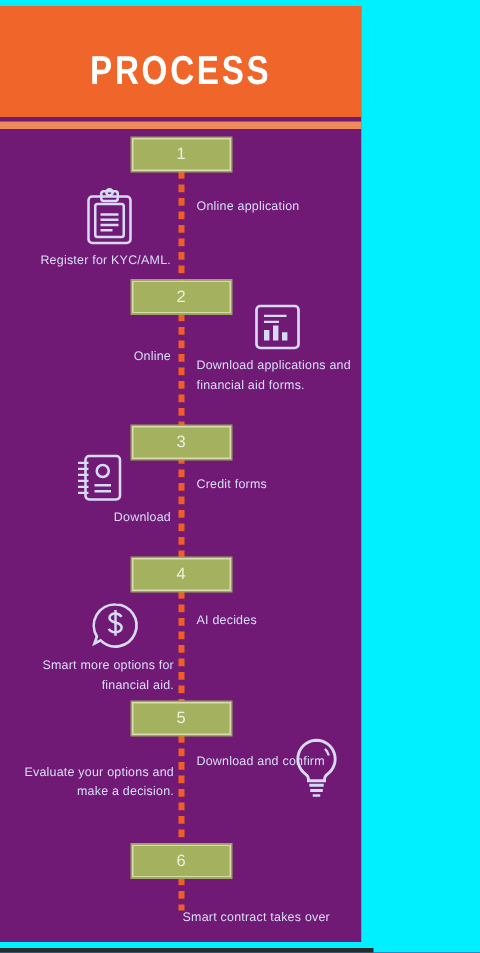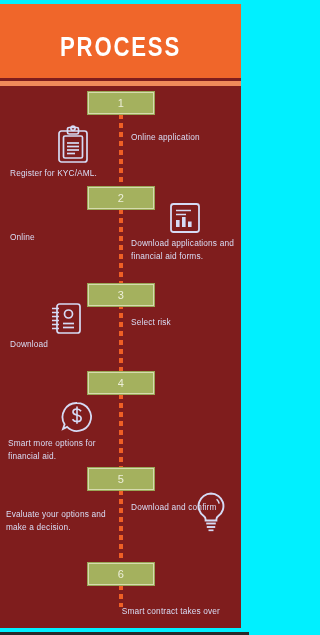--- a/index.html
+++ b/index.html
@@ -3,21 +3,21 @@
 <meta charset="utf-8">
 <style>
   html,body{margin:0;padding:0;}
   body{
     width:249px;height:635px;overflow:hidden;
     background:#00F0FF;
     font-family:"Liberation Sans", sans-serif;
   }
   #poster{
     position:absolute;left:0;top:4px;width:241px;height:624px;
-    background:#7f1d1d;overflow:hidden;
+    background:#701a75;overflow:hidden;
   }
   
   #header{
     position:absolute;left:0;top:0;width:241px;height:74px;
     background:#F0662A;
   }
   #header-title{
     position:absolute;left:0;top:28px;width:241px;
     text-align:center;
     color:#FFFFFF;
@@ -52,21 +52,21 @@
     letter-spacing:.5px;
   }
   
   .lbl{
     position:absolute;
     color:#D9DEF7;
     font-size:8.3px;
     line-height:12.5px;
     letter-spacing:.15px;
   }
-  .lbl.left{text-align:left;}
+  .lbl.left{text-align:right;}
   .lbl.right{text-align:left;}
   .lbl.center{text-align:right;}
   
   .icon{position:absolute;}
   .icon svg{display:block;}
   #strip-dark{
     position:absolute;left:0;top:632px;width:249px;height:3px;background:#2A2A2A;
   }
   #edge-right{
     position:absolute;left:241px;top:0;width:8px;height:632px;background:#00F0FF;
@@ -123,31 +123,32 @@
   <div class="icon" style="left:47px;top:294px;">
     <svg width="40" height="40" viewBox="0 0 40 40" fill="none" stroke="#D6DBF5" stroke-width="1.7">
       <rect x="10" y="6" width="23" height="29" rx="2.5"></rect>
       <circle cx="21.5" cy="16" r="4"></circle>
       <path d="M16 25.5h11"></path>
       <path d="M16 29.5h11"></path>
       <path d="M5 10.5h7M5 14.5h7M5 18.5h7M5 22.5h7M5 26.5h7M5 30.5h7" stroke-width="1.5"></path>
     </svg>
   </div>
   <div class="lbl left" style="left:10px;top:334px;width:104px;">Download</div>
-  <div class="lbl right" style="left:131px;top:312px;width:104px;">Select risk</div>
+  <div class="lbl right" style="left:131px;top:312px;width:104px;">Credit forms</div>
 
   <div class="numbox" style="top:368px;">4</div>
   <div class="icon" style="left:57px;top:394px;">
     <svg width="40" height="38" viewBox="0 0 40 38" fill="none" stroke="#D6DBF5" stroke-width="1.8">
       <path d="M20 5a14 14 0 1 1-9.9 23.9L6 31l1.6-4.7A14 14 0 0 1 20 5Z"></path>
       <path d="M24 13.2c-.9-1.5-2.4-2.2-4.2-2.2-2.2 0-3.8 1.1-3.8 2.9 0 1.7 1.4 2.5 3.9 3.1 2.6.6 4.2 1.5 4.2 3.4 0 2-1.8 3.1-4.1 3.1-2 0-3.6-.8-4.5-2.3" stroke-width="1.7"></path>
       <line x1="20" y1="8.6" x2="20" y2="25.8" stroke-width="1.6"></line>
     </svg>
   </div>
   <div class="lbl left" style="left:8px;top:433px;width:108px;">Smart more options for financial aid.</div>
+  <div class="lbl right" style="left:131px;top:403px;width:104px;">AI decides</div>
 
   <div class="numbox" style="top:464px;">5</div>
   <div class="icon" style="left:191px;top:486px;">
     <svg width="40" height="44" viewBox="0 0 40 44" fill="none" stroke="#D6DBF5" stroke-width="1.9">
       <path d="M20 3.5a12.5 12.5 0 0 0-7.3 22.6c1.2.9 1.9 2 1.9 3.3v1.1h10.8v-1.1c0-1.3.7-2.4 1.9-3.3A12.5 12.5 0 0 0 20 3.5Z"></path>
       <line x1="15.2" y1="33.5" x2="24.8" y2="33.5"></line>
       <line x1="15.8" y1="37" x2="24.2" y2="37"></line>
       <path d="M17.5 40.3h5" stroke-width="1.7"></path>
       <path d="M25.6 9.2a8 8 0 0 1 2.6 4.4" stroke-width="1.5"></path>
     </svg>

